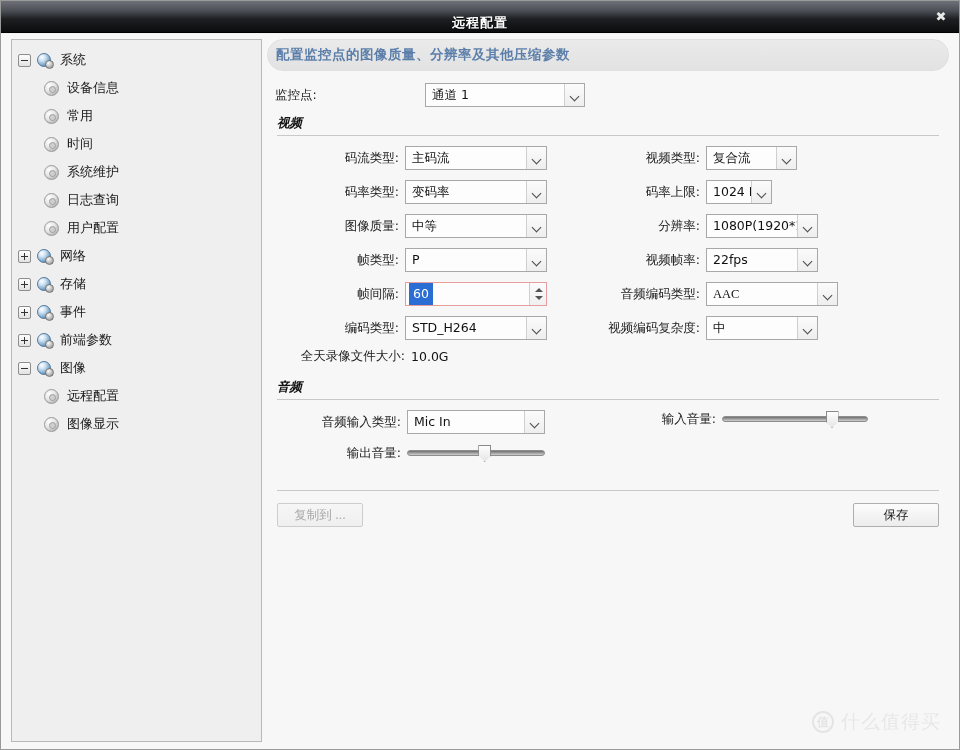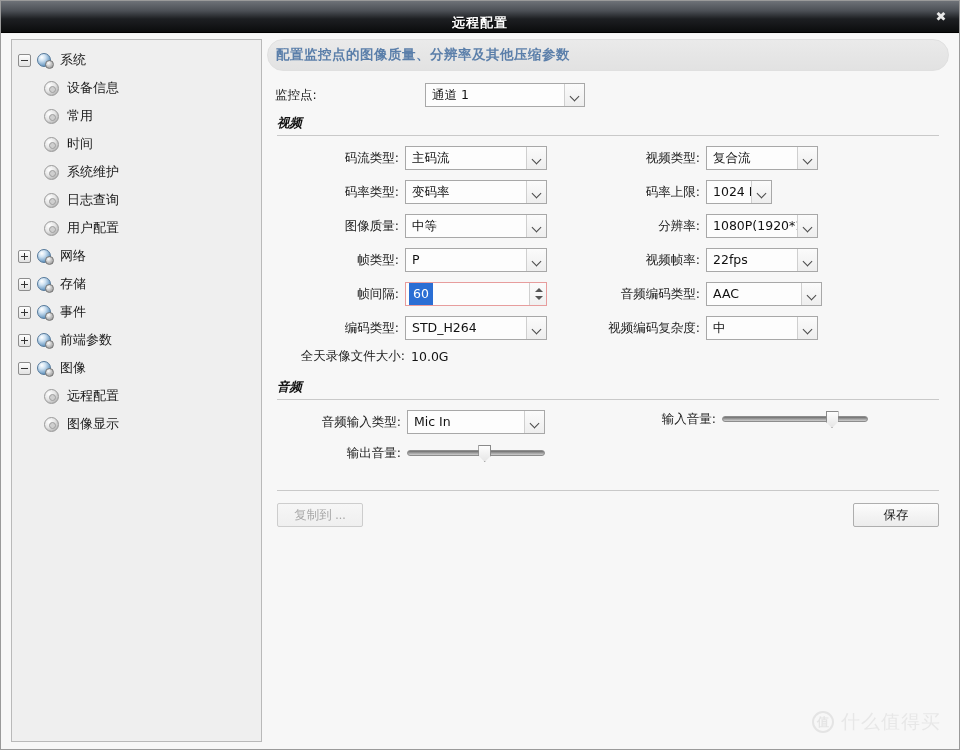--- a/index.html
+++ b/index.html
@@ -526,21 +526,21 @@
                 <span class="fieldlabel" style="width: 130px;">编码类型:</span>
                 <span class="combo" style="width: 142px;">
                   <span class="cval">STD_H264</span>
                   <span class="carrow"></span>
                 </span>
               </div>
             </div>
           <div id="video-right" style="width:330px;margin-left:25px;">
               <div class="row">
                 <span class="fieldlabel" style="width: 106px;">视频类型:</span>
-                <span class="combo" style="width: 112px;">
+                <span class="combo" style="width: 91px;">
                   <span class="cval">复合流</span>
                   <span class="carrow"></span>
                 </span>
               </div>
               <div class="row">
                 <span class="fieldlabel" style="width: 106px;">码率上限:</span>
                 <span class="combo" style="width: 66px;">
                   <span class="cval">1024 Kbps</span>
                   <span class="carrow"></span>
                 </span>
@@ -554,21 +554,21 @@
               </div>
               <div class="row">
                 <span class="fieldlabel" style="width: 106px;">视频帧率:</span>
                 <span class="combo" style="width: 112px;">
                   <span class="cval">22fps</span>
                   <span class="carrow"></span>
                 </span>
               </div>
               <div class="row">
                 <span class="fieldlabel" style="width: 106px;">音频编码类型:</span>
-                <span class="combo" style="width: 116px;">
+                <span class="combo" style="width: 132px; font-family: Liberation Serif, serif;">
                   <span class="cval">AAC</span>
                   <span class="carrow"></span>
                 </span>
               </div>
               <div class="row">
                 <span class="fieldlabel" style="width: 106px;">视频编码复杂度:</span>
                 <span class="combo" style="width: 112px;">
                   <span class="cval">中</span>
                   <span class="carrow"></span>
                 </span>

